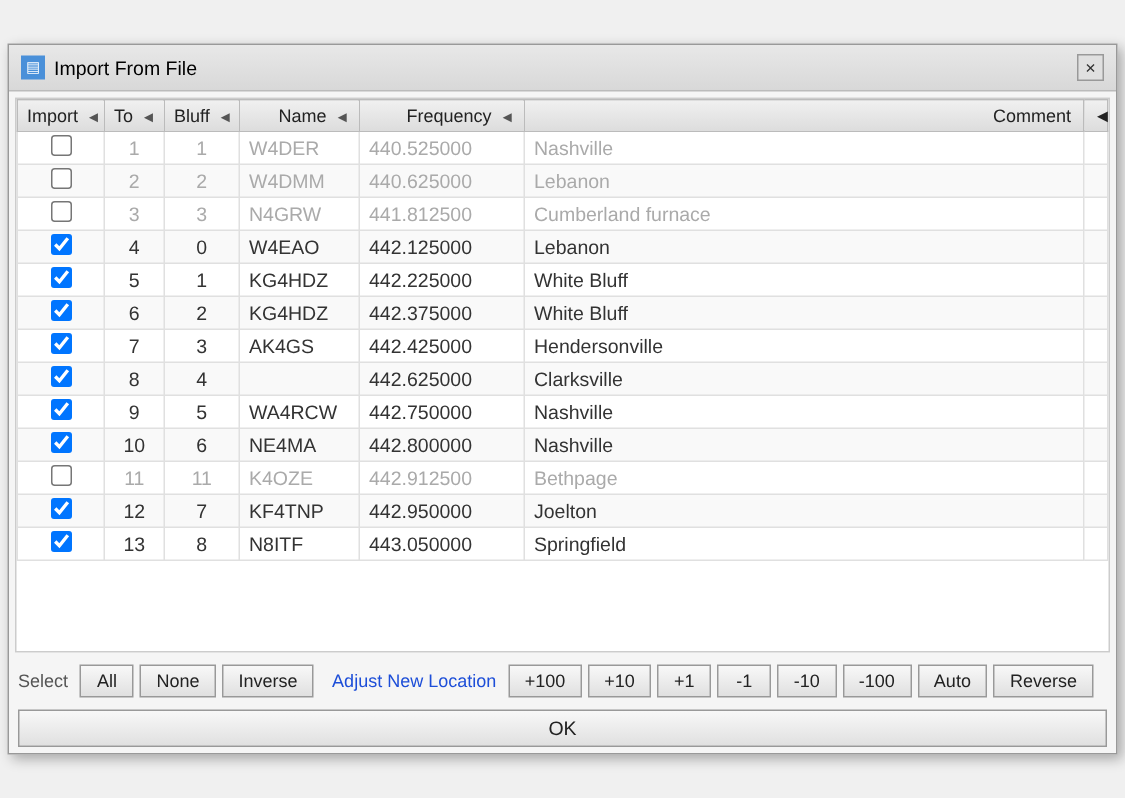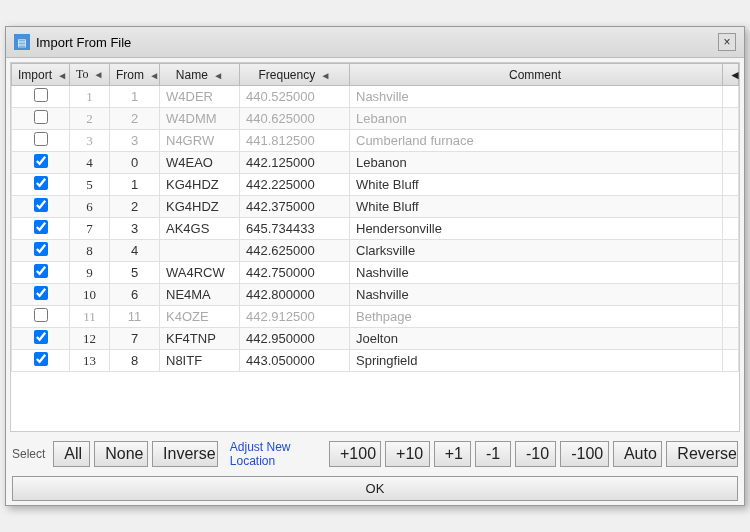--- a/index.html
+++ b/index.html
@@ -81,21 +81,21 @@
       position: sticky;
       top: 0;
       z-index: 1;
     }
     thead tr {
       background: linear-gradient(to bottom, #f0f0f0, #dcdcdc);
     }
     th {
       border: 1px solid #bbb;
       padding: 3px 6px;
-      text-align: center;
+      text-align: right;
       font-weight: normal;
       font-size: 12px;
       white-space: nowrap;
       color: #222;
       cursor: pointer;
       user-select: none;
     }
     th .sort-arrow {
       margin-left: 2px;
       font-size: 10px;
@@ -107,21 +107,21 @@
       white-space: nowrap;
       overflow: hidden;
       text-overflow: ellipsis;
       color: #333;
       height: 22px;
     }
     tbody tr:nth-child(even) { background: #f9f9f9; }
     tbody tr:nth-child(odd) { background: #ffffff; }
 
     .col-import { width: 58px; text-align: right; }
-    .col-to { width: 40px; text-align: center; font-family: Liberation Serif, serif; }
+    .col-to { width: 40px; text-align: center; }
     .col-from { width: 50px; text-align: center; }
     .col-name { width: 80px; }
     .col-frequency { width: 110px; }
     .col-comment { width: auto; }
     .col-scroll { width: 16px; }
 
     .checkbox-cell {
       text-align: center;
     }
     input[type="checkbox"] {
@@ -149,21 +149,21 @@
       font-size: 12px;
       color: #1d4ed8;
       margin-left: 8px;
       margin-right: 4px;
     }
     .btn {
       padding: 3px 10px;
       background: linear-gradient(to bottom, #f8f8f8, #e0e0e0);
       border: 1px solid #999;
       cursor: pointer;
-      font-size: 16px;
+      font-size: 12px;
       color: #222;
       min-width: 36px;
       text-align: center;
     }
 
     .action-row {
       display: flex;
       justify-content: flex-end;
       gap: 8px;
       padding-top: 2px;
@@ -202,21 +202,21 @@
         <tr>
           <th class="col-import">
             <span>Import</span>
             <span class="sort-arrow">◄</span>
           </th>
           <th class="col-to">
             <span>To</span>
             <span class="sort-arrow">◄</span>
           </th>
           <th class="col-from">
-            <span>From</span>
+            <span>Bluff</span>
             <span class="sort-arrow">◄</span>
           </th>
           <th class="col-name">
             <span>Name</span>
             <span class="sort-arrow">◄</span>
           </th>
           <th class="col-frequency">
             <span>Frequency</span>
             <span class="sort-arrow">◄</span>
           </th>
@@ -280,21 +280,21 @@
             <td class="col-name">KG4HDZ</td>
             <td class="col-frequency">442.375000</td>
             <td class="col-comment">White Bluff</td>
             <td></td>
           </tr>
           <tr>
             <td class="col-import checkbox-cell"><input type="checkbox" checked="" style=""></td>
             <td class="col-to" style="text-align: center;">7</td>
             <td class="col-from" style="text-align: center;">3</td>
             <td class="col-name">AK4GS</td>
-            <td class="col-frequency">645.734433</td>
+            <td class="col-frequency">442.425000</td>
             <td class="col-comment">Hendersonville</td>
             <td></td>
           </tr>
           <tr>
             <td class="col-import checkbox-cell"><input type="checkbox" checked="" style=""></td>
             <td class="col-to" style="text-align: center;">8</td>
             <td class="col-from" style="text-align: center;">4</td>
             <td class="col-name"></td>
             <td class="col-frequency">442.625000</td>
             <td class="col-comment">Clarksville</td>

